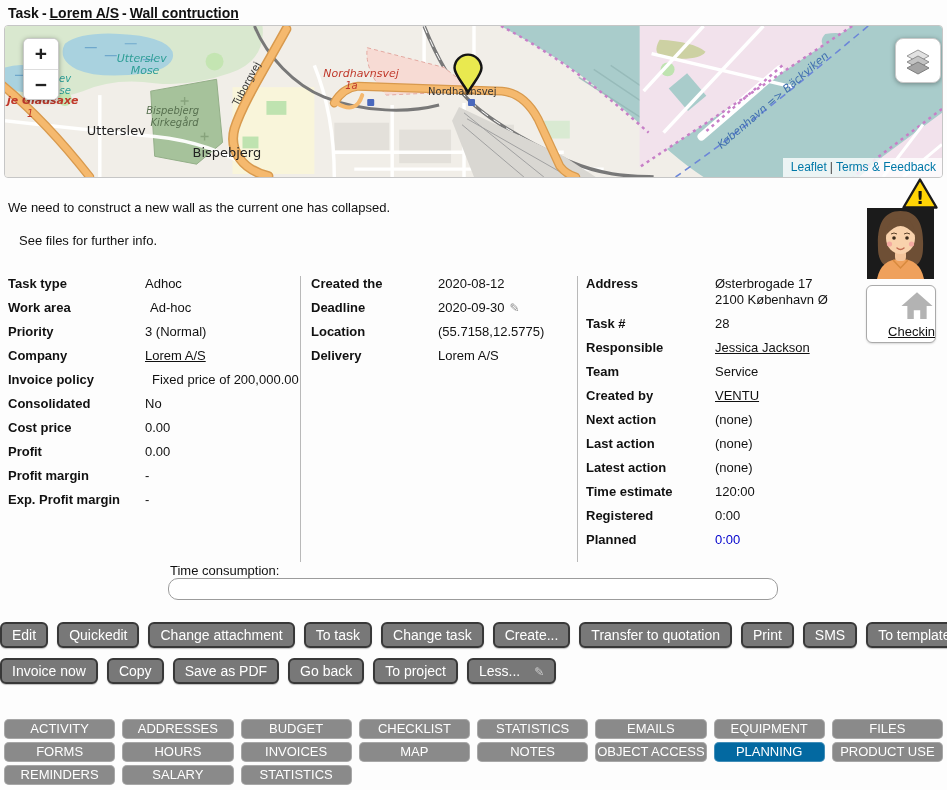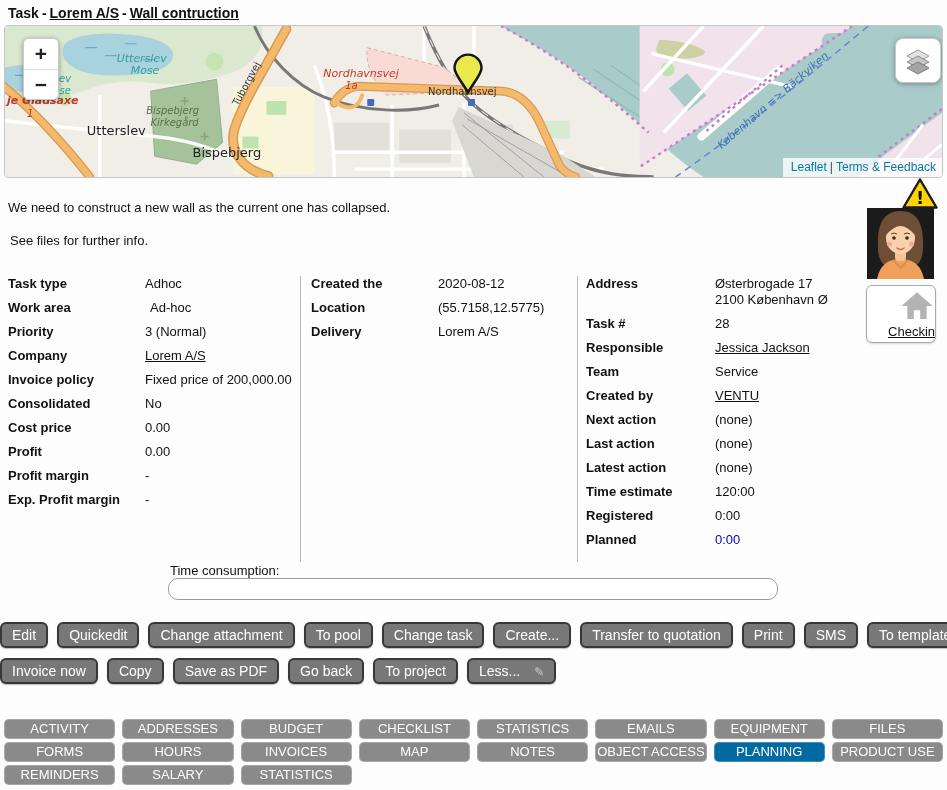--- a/index.html
+++ b/index.html
@@ -20,35 +20,35 @@
   .layersctl{position:absolute;left:890px;top:12px;width:44px;height:43px;background:#fff;border:1px solid #c9c9c9;border-radius:8px;box-shadow:0 1px 5px rgba(0,0,0,.35);display:flex;align-items:center;justify-content:center;cursor:pointer;}
   .attrib{position:absolute;right:0;bottom:0;background:rgba(255,255,255,.78);padding:2px 6px 3px 8px;font-size:12px;}
   .attrib a{color:#0078A8;text-decoration:none;cursor:pointer;}
   .attrib .asep{color:#444;padding:0 3px;}
 
   
   .warn{position:absolute;left:901px;top:177px;width:38px;height:33px;}
 
   
   .desc1{position:absolute;left:8px;top:200px;font-size:13px;}
-  .desc2{position:absolute;left:10px;top:233px;font-size:13px;}
+  .desc2{position:absolute;left:19px;top:233px;font-size:13px;}
 
   
   .avatar{position:absolute;left:867px;top:208px;width:67px;height:71px;}
   .checkin{position:absolute;left:866px;top:285px;width:68px;height:56px;background:#fff;border:1px solid #aaa;border-radius:6px;text-align:right;cursor:pointer;box-shadow:0 1px 2px rgba(0,0,0,.15);}
   .checkin .hicon{margin-top:4px;}
   .checkin .clabel{font-size:13px;text-decoration:underline;color:#111;margin-top:0px;}
 
   
   .fields{position:absolute;left:8px;top:276px;display:flex;align-items:stretch;}
   .fcol{box-sizing:border-box;}
   .fcol1{width:292px;}
   .fcol2{width:277px;border-left:1px solid #b9b9b9;padding-left:10px;min-height:286px;}
   .fcol3{width:300px;border-left:1px solid #b9b9b9;padding-left:8px;}
-  .frow{display:flex;margin-bottom:8px;font-size:13px;line-height:16px;}
+  .frow{display:flex;margin-bottom:8px;font-size:13px;line-height:16px;justify-content:space-between;}
   .frow .flabel{font-weight:bold;flex:none;}
   .fcol1 .flabel{width:137px;}
   .fcol2 .flabel{width:127px;}
   .fcol3 .flabel{width:129px;}
   .frow .fvalue{flex:1;}
   .gap{margin-top:7px;}
   .hl{background:#fbf457;padding:0 2px;}
   .flink{color:#111;text-decoration:underline;cursor:pointer;}
   .blue{color:#0000cc;cursor:pointer;}
   .pencil{color:#8d8d8d;font-size:12px;margin-left:5px;cursor:pointer;display:inline-block;}
@@ -305,20 +305,24 @@
           <div class="fvalue">-</div>
         </div>
     </div>
 
     <div class="fcol fcol2">
       <div class="frow">
           <div class="flabel">Created the</div>
           <div class="fvalue">2020-08-12</div>
         </div>
       <div class="frow">
+          <div class="flabel">Deadline</div>
+          <div class="fvalue"><span>2020-09-30</span><span class="pencil">✎</span></div>
+        </div>
+      <div class="frow">
           <div class="flabel">Location</div>
           <div class="fvalue">(55.7158,12.5775)</div>
         </div>
       <div class="frow">
           <div class="flabel">Delivery</div>
           <div class="fvalue">Lorem A/S</div>
         </div>
     </div>
 
     <div class="fcol fcol3">
@@ -372,21 +376,21 @@
     </div>
   </div>
 
   <div class="tclabel">Time consumption:</div>
   <input class="tcinput" type="text" value="" style="">
 
   <div class="btnrow btnrow1">
     <button class="btn">Edit</button>
     <button class="btn">Quickedit</button>
     <button class="btn">Change attachment</button>
-    <button class="btn">To pool</button>
+    <button class="btn">To task</button>
     <button class="btn">Change task</button>
     <button class="btn">Create...</button>
     <button class="btn">Transfer to quotation</button>
     <button class="btn">Print</button>
     <button class="btn">SMS</button>
     <button class="btn">To template</button>
   </div>
   <div class="btnrow btnrow2">
     <button class="btn">Invoice now</button>
     <button class="btn">Copy</button>

